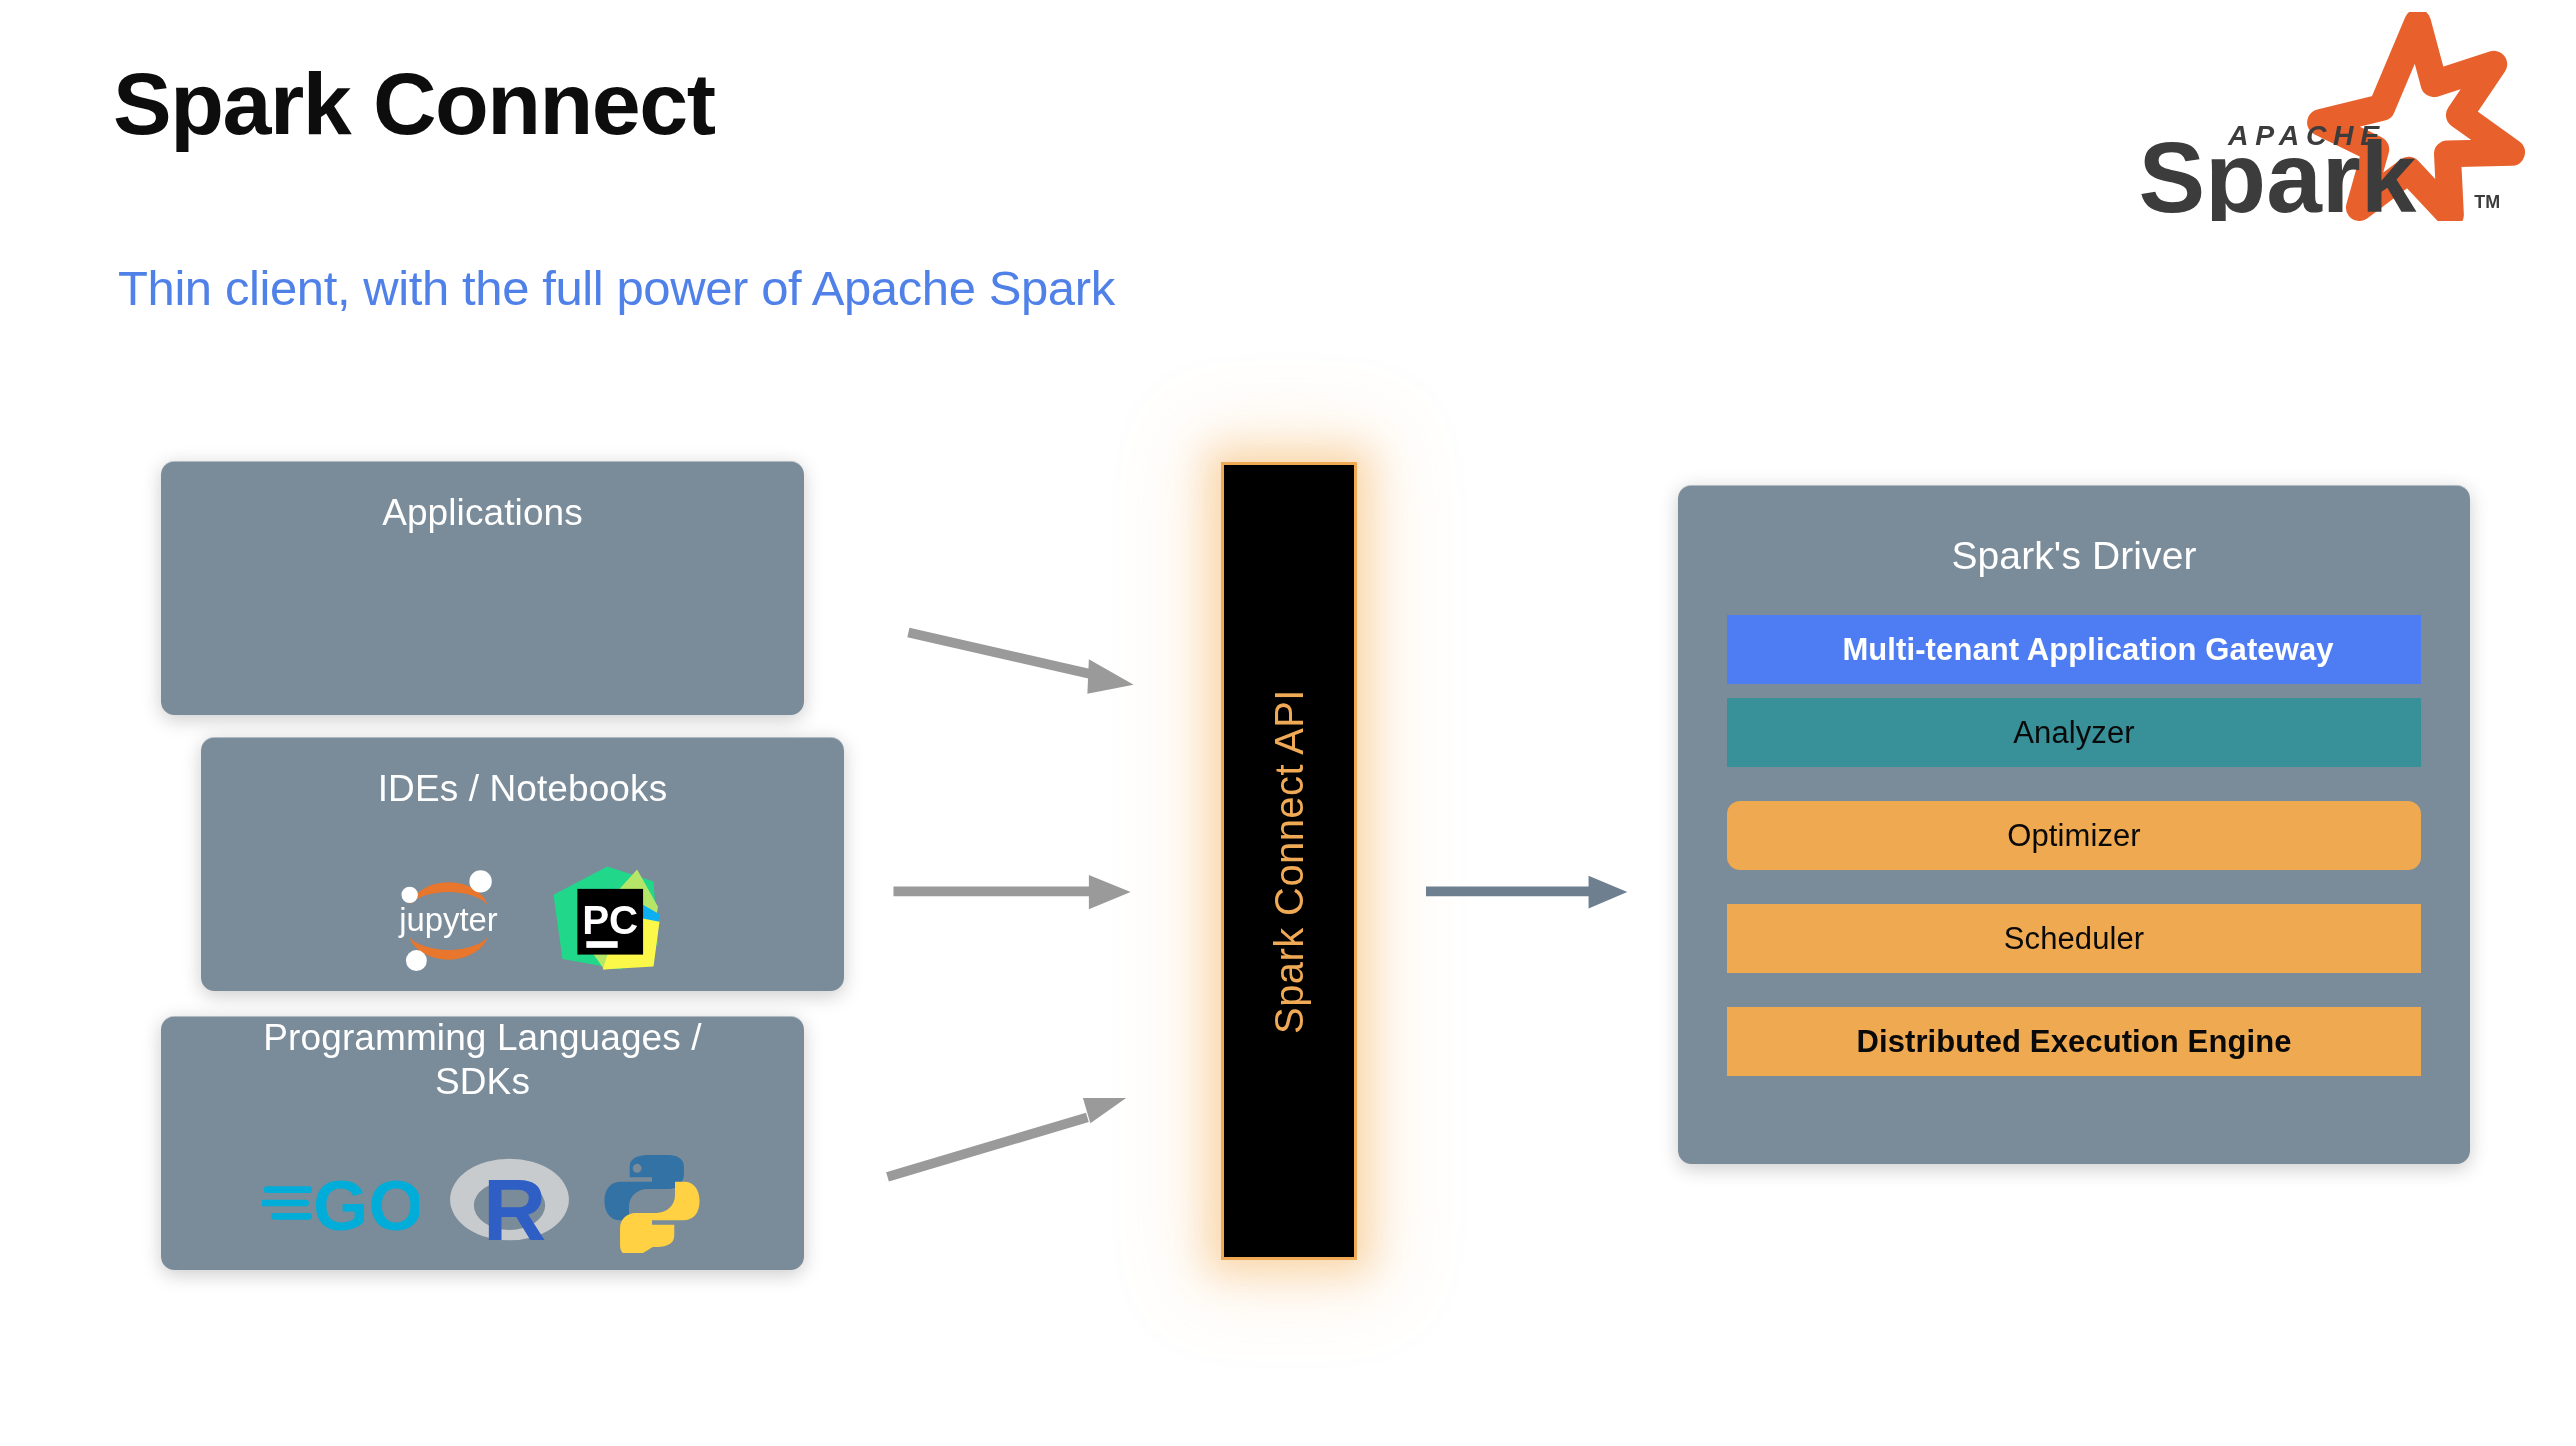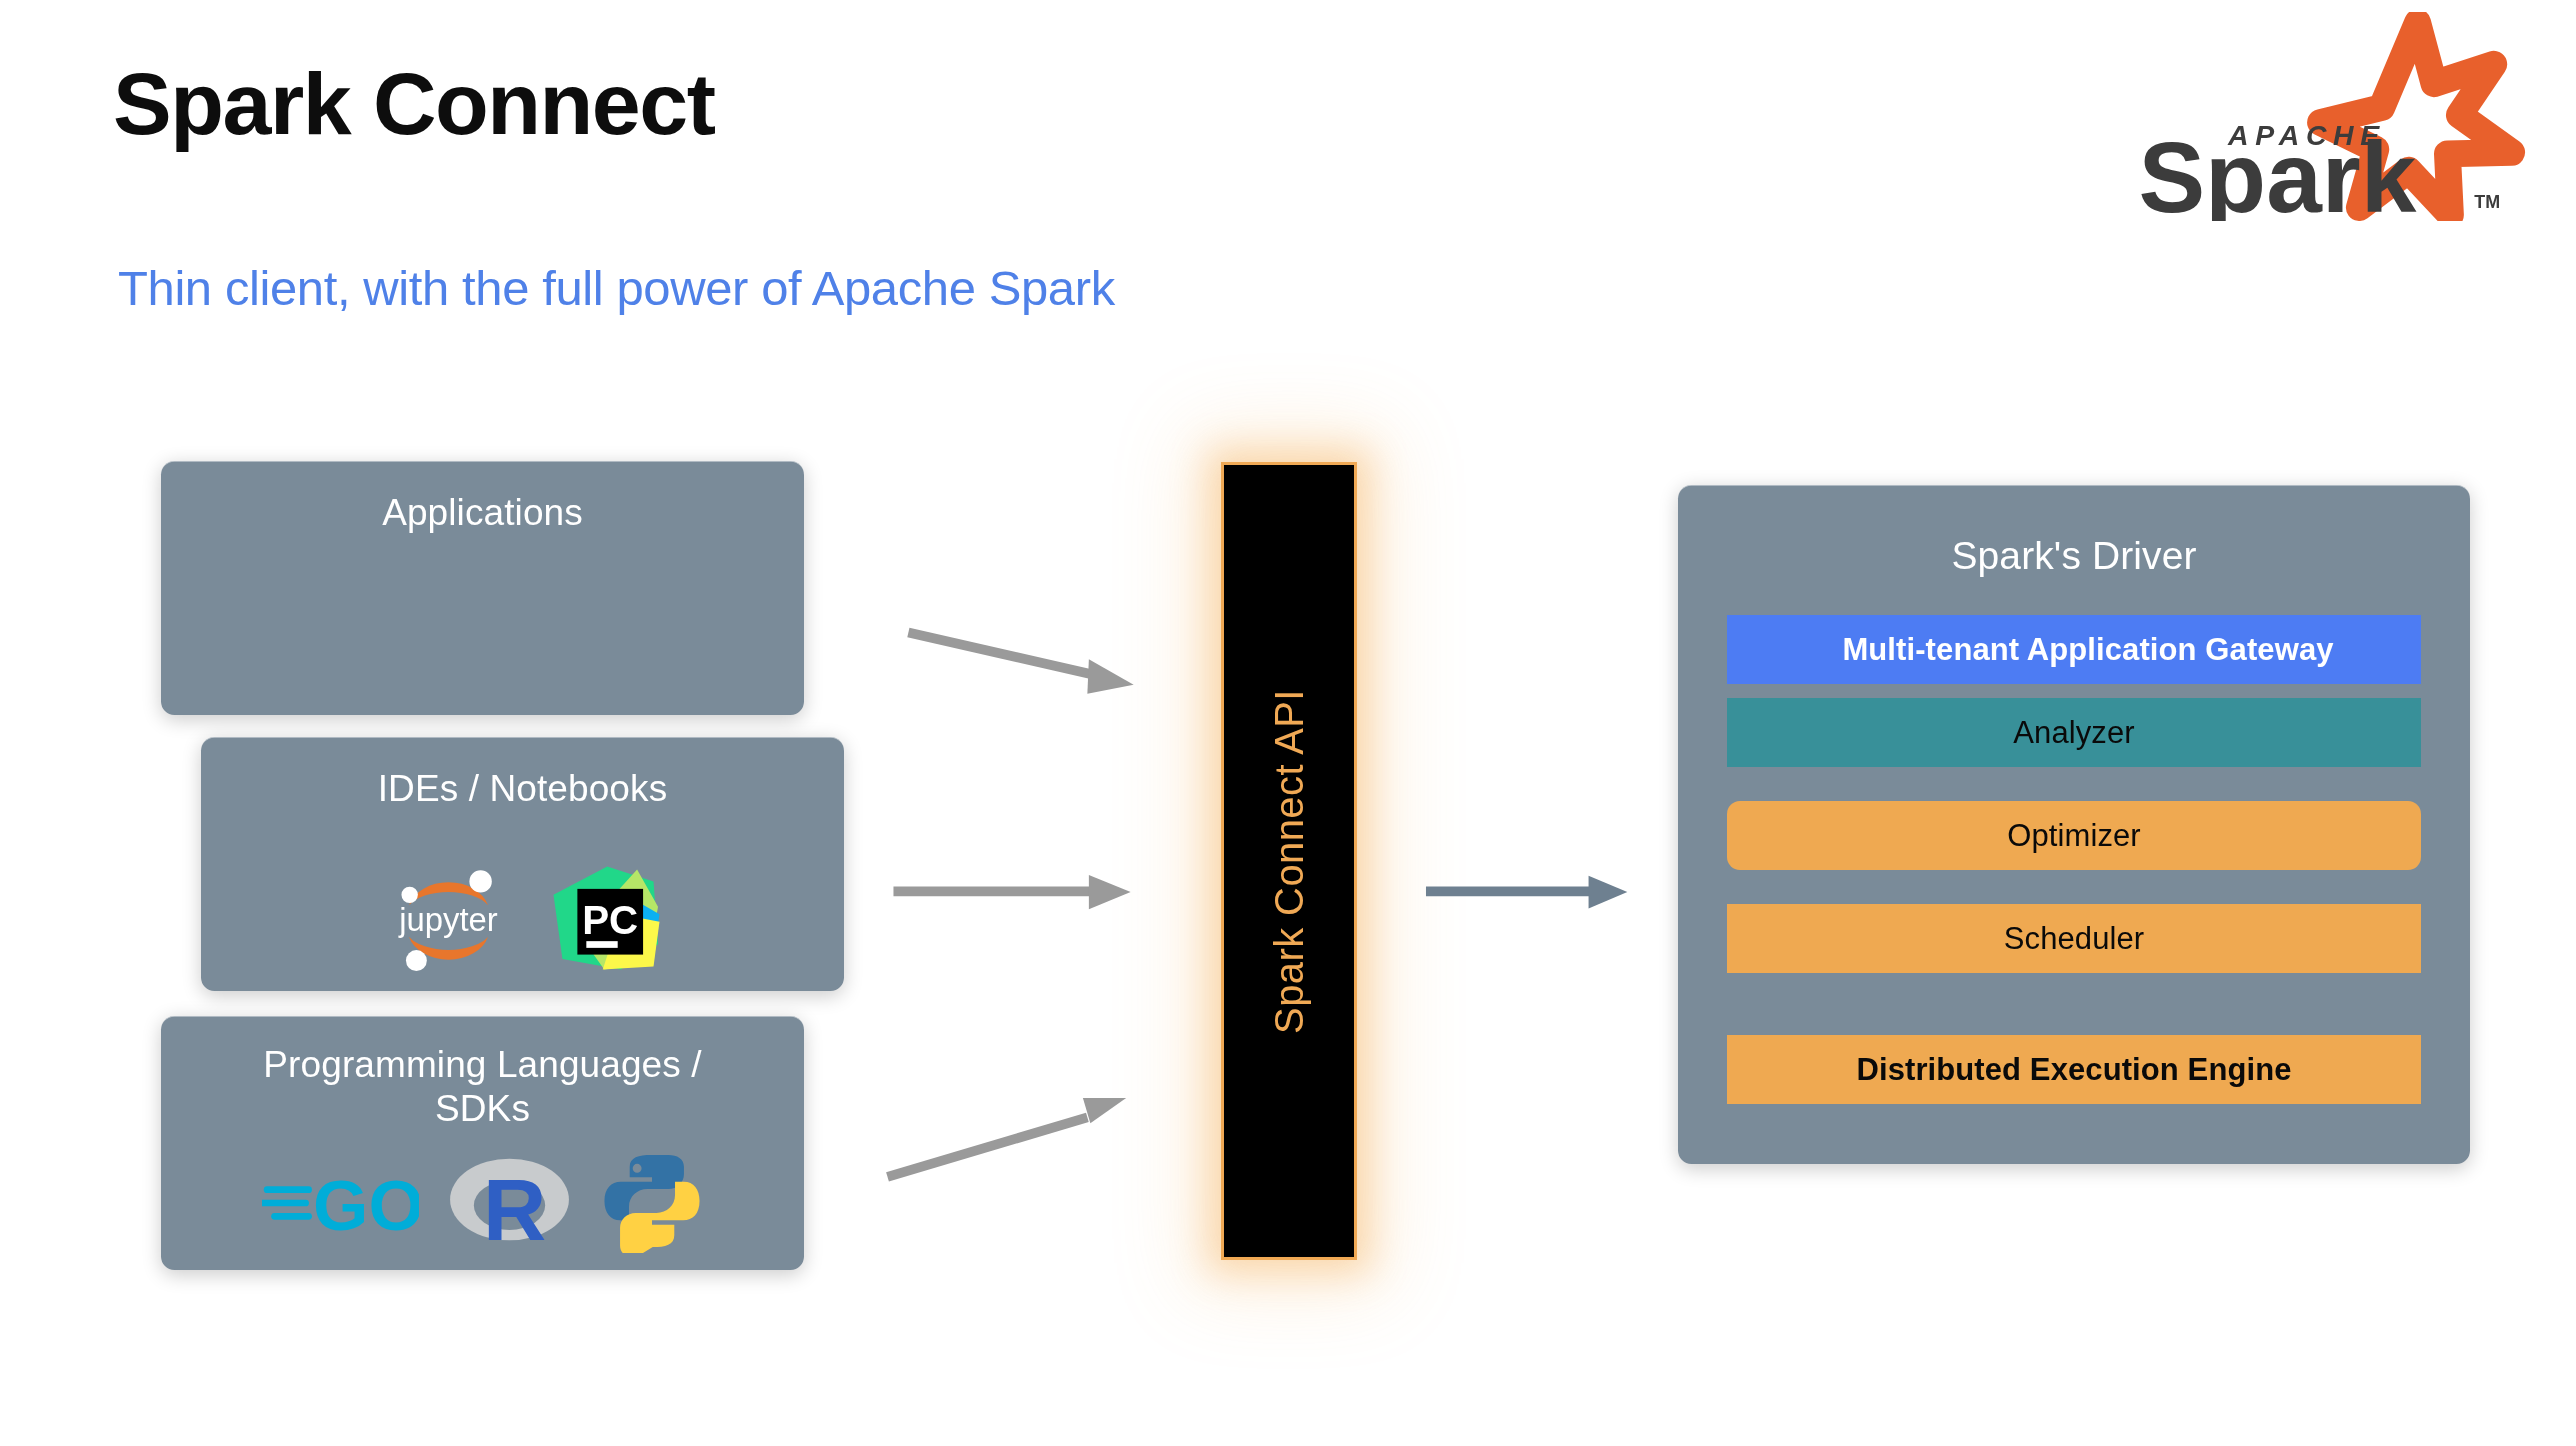--- a/index.html
+++ b/index.html
@@ -38,21 +38,21 @@
     font-size: 37px; font-weight: 400; letter-spacing: 0.1px;
   }
 
   
   #box-applications { left: 161px; top: 461px; width: 643px; height: 254px; }
   #box-ides         { left: 161px; top: 737px; width: 643px; height: 254px; margin-left: 40px; }
   #box-languages    { left: 161px; top: 1016px; width: 643px; height: 254px; }
 
   #box-applications .panel-title { margin-top: 31px; }
   #box-ides .panel-title { margin-top: 31px; }
-  #box-languages .panel-title { margin-top: 27px; line-height: 1.18; }
+  #box-languages .panel-title { line-height: 1.18; }
 
   #modern-data-app {
     position: absolute; left: 94px; top: 125px;
     width: 455px; height: 82px;
     background: #6ba3bd; border-radius: 12px;
     display: flex; align-items: center; justify-content: center;
     color: #fff; font-size: 28px; font-weight: 700; letter-spacing: 0.1px;
   }
 
   .logo-row { position: absolute; left: 0; width: 100%; display: flex;
@@ -86,21 +86,21 @@
 
   .driver-row {
     position: absolute; left: 49px; width: 694px; height: 69px;
     display: flex; align-items: center; justify-content: center;
     font-size: 31px; letter-spacing: 0.1px;
   }
   .driver-row.r0 { top: 130px; background: #4d7cf3; color: #ffffff; font-weight: 700; padding-left: 28px; }
   .driver-row.r1 { top: 213px; background: #389099; color: #0a0a0a; font-weight: 400; }
   .driver-row.r2 { top: 316px; background: #efa951; color: #0a0a0a; font-weight: 400; border-radius: 13px; }
   .driver-row.r3 { top: 419px; background: #efa951; color: #0a0a0a; font-weight: 400; }
-  .driver-row.r4 { top: 522px; background: #efa951; color: #0a0a0a; font-weight: 700; margin-top: 28px; }
+  .driver-row.r4 { top: 522px; background: #efa951; color: #0a0a0a; font-weight: 700; }
 
   
   #arrows { position: absolute; left: 0; top: 0; width: 2576px; height: 1447px;
             pointer-events: none; }
 </style>
 </head>
 <body>
 
 <div id="slide">
 

